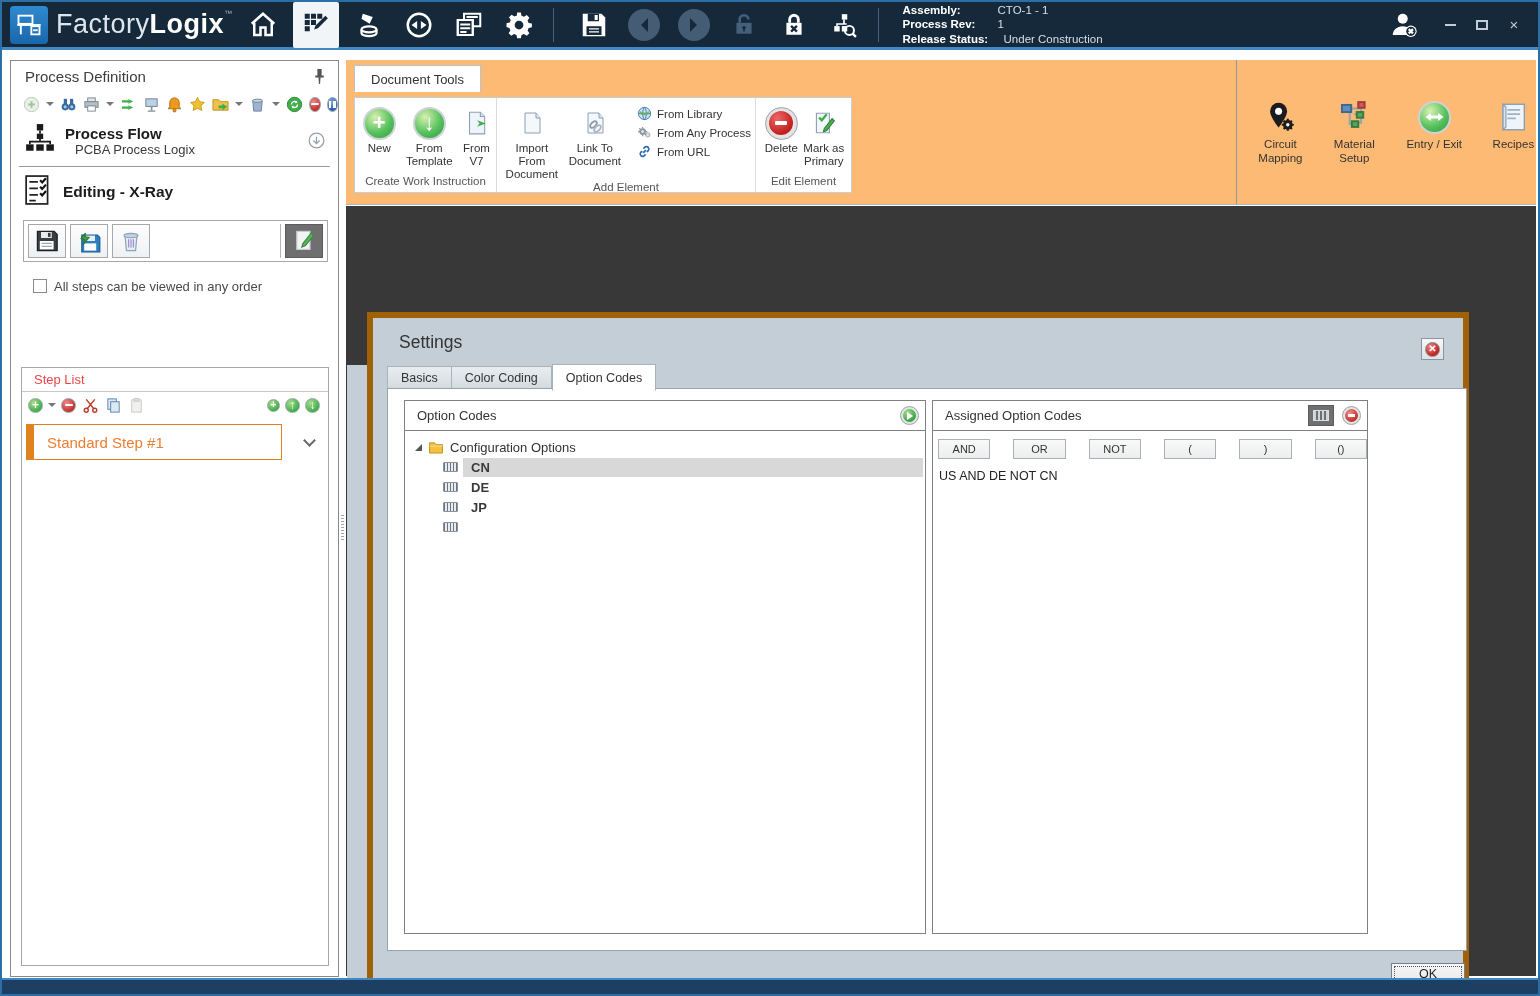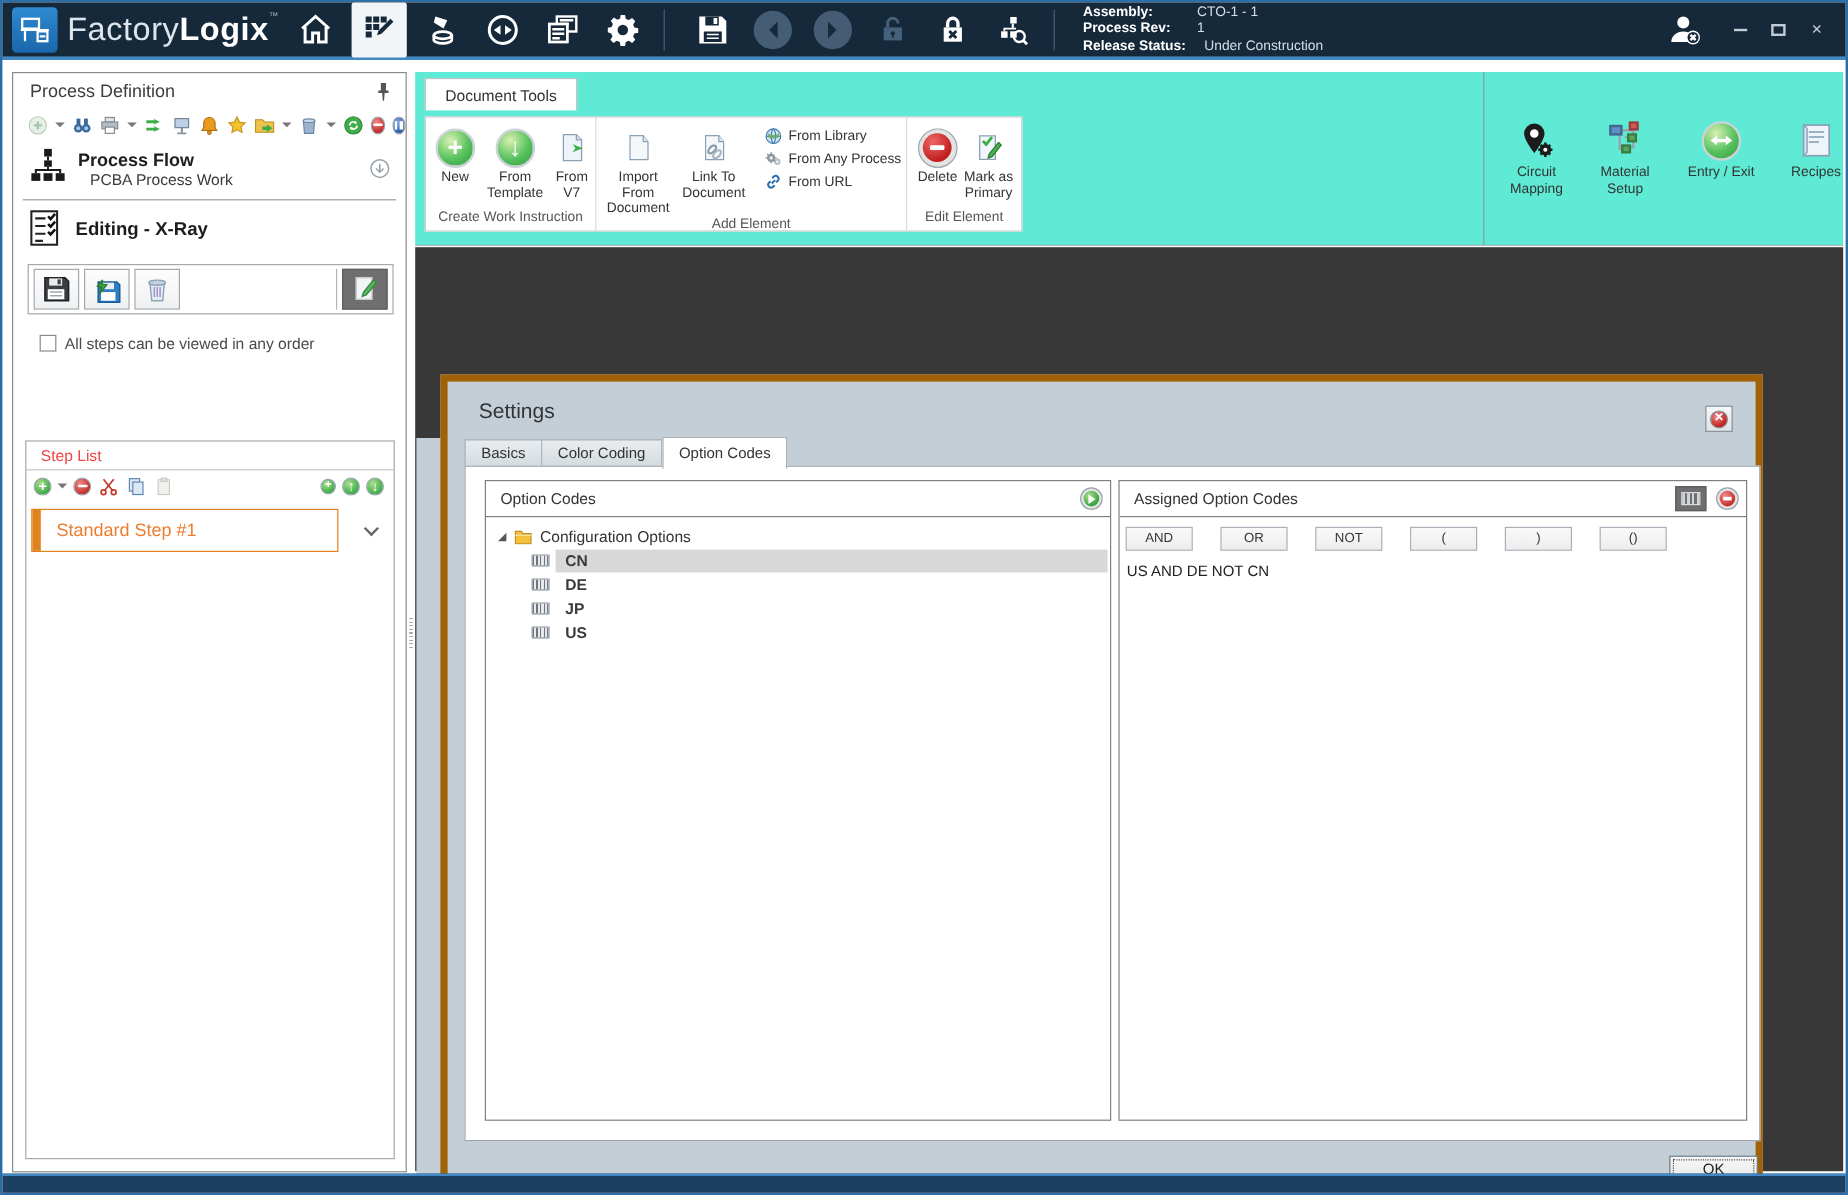--- a/index.html
+++ b/index.html
@@ -71,21 +71,21 @@
   .stepbox .bar { position:absolute; left:0; top:0; bottom:0; width:7px; background:#e0821e; }
   .stepbox .lbl { margin-left:20px; font-size:15px; color:#ed7d31; }
   .chev { width:9px; height:9px; border-right:2px solid #666; border-bottom:2px solid #666; transform:rotate(45deg); margin:0 10px 4px auto; cursor:pointer; }
 
   
   .splitter { position:absolute; left:338px; top:58px; width:5px; height:917px; background:#fff; cursor:col-resize; }
   .splitter .grip { position:absolute; left:1px; top:455px; width:3px; height:26px; background:repeating-linear-gradient(#9aa 0 1px, transparent 1px 3px); }
 
   
   .main { position:absolute; left:344px; top:58px; right:2px; bottom:2px; }
-  .ribbon { position:absolute; left:0; top:0; right:0; height:145px; background:#5eead4; border-bottom:1px solid #aeb6bd; }
+  .ribbon { position:absolute; left:0; top:0; right:0; height:145px; background:#fdba74; border-bottom:1px solid #aeb6bd; }
   .doc-tab { position:absolute; left:8px; top:5px; height:27px; padding:0 16px; background:#fff; border:1px solid #bcc3c9; border-bottom:none; display:flex; align-items:center; font-size:13px; color:#333; cursor:pointer; }
   .groupsbox { position:absolute; left:8px; top:37px; width:498px; height:96px; border:1px solid #c9ced3; background:#fff; display:flex; }
   .rgroup { display:flex; flex-direction:column; border-right:1px solid #d9dde0; }
   .rgroup:last-child { border-right:none; }
   .ritems { flex:1; display:flex; align-items:flex-start; padding:6px 4px 0 6px; }
   .rlabel { height:17px; text-align:center; font-size:11.5px; color:#555; }
   .bigitem { display:flex; flex-direction:column; align-items:center; cursor:pointer; font-size:11.5px; color:#333; text-align:center; line-height:13px; }
   .bigitem .ic { height:38px; display:flex; align-items:center; justify-content:center; }
   .sphere { width:33px; height:33px; border-radius:50%; border:2px solid #ccd3d8; background:radial-gradient(circle at 35% 28%,#d8f0b0,#58c25f 55%,#2f9a3a); display:flex; align-items:center; justify-content:center; color:#fff; font-size:22px; font-weight:bold; line-height:1; }
   .smallstack { display:flex; flex-direction:column; justify-content:center; gap:4px; margin-left:6px; padding-top:2px; }
@@ -107,21 +107,21 @@
   .dlg-title { position:absolute; left:26px; top:14px; font-size:17.5px; color:#333; }
   .dlg-close { position:absolute; right:19px; top:20px; width:23px; height:22px; border:1px solid #8b959d; background:linear-gradient(#f6f7f8,#dfe3e6); display:flex; align-items:center; justify-content:center; cursor:pointer; }
   .dlg-close .rc { width:15px; height:15px; border-radius:50%; background:radial-gradient(circle at 35% 30%,#ef8a8a,#c0201e 70%); border:1px solid #888; display:flex; align-items:center; justify-content:center; color:#fff; font-size:10px; font-weight:bold; line-height:1; }
   .tabs { position:absolute; left:14px; top:46px; display:flex; align-items:flex-end; }
   .tab { height:24px; padding:0 13px; background:linear-gradient(#e9edf0,#d3dade); border:1px solid #a9b3bb; border-left:none; display:flex; align-items:center; font-size:12.5px; color:#333; cursor:pointer; }
   .tab:first-child { border-left:1px solid #a9b3bb; }
   .tab.active { height:27px; background:#fff; border:1px solid #a9b3bb; border-bottom:1px solid #fff; margin-bottom:-1px; z-index:2; }
   .tabpage { position:absolute; left:14px; top:70px; width:1080px; height:563px; background:#fff; border:1px solid #9aa3ab; }
   .gbox { position:absolute; top:11px; height:534px; border:1px solid #808080; background:#fff; display:flex; flex-direction:column; }
   .gbox.left { left:16px; width:522px; }
-  .gbox.right { left:544px; width:524px; }
+  .gbox.right { left:544px; width:436px; }
   .gbox-head { height:30px; border-bottom:1px solid #808080; display:flex; align-items:center; padding:0 6px 0 12px; font-size:13px; color:#333; }
   .gbox-head .sp { flex:1; }
   .roundbtn { width:19px; height:19px; border-radius:50%; border:1px solid #9aa4ad; background:radial-gradient(#f5f5f5,#d9d9d9); display:flex; align-items:center; justify-content:center; cursor:pointer; }
   .roundbtn i.garrow { width:13px; height:13px; border-radius:50%; background:radial-gradient(circle at 35% 30%,#a9dd8d,#35a33f 70%); display:flex; align-items:center; justify-content:center; }
   .roundbtn i.garrow b { width:0; height:0; border:4px solid transparent; border-left:6px solid #fff; margin-left:4px; }
   .kbbtn { width:26px; height:21px; background:#6f6f6f; border:1px solid #5c5c5c; display:flex; align-items:center; justify-content:center; margin-right:8px; cursor:pointer; }
   .kbglyph { width:16px; height:11px; border:1px solid #d9dde1; background:repeating-linear-gradient(90deg,#cfd4d8 0 2px, #6f6f6f 2px 4px); }
   .redbtn { width:19px; height:19px; border-radius:50%; border:1px solid #9aa4ad; background:radial-gradient(#f5f5f5,#d9d9d9); display:flex; align-items:center; justify-content:center; cursor:pointer; }
   .redbtn i { width:13px; height:13px; border-radius:50%; background:radial-gradient(circle at 35% 30%,#f08a8a,#c4302b 70%); display:flex; align-items:center; justify-content:center; }
   .redbtn i b { width:7px; height:2.5px; background:#fff; }
@@ -388,21 +388,21 @@
             <rect x="11" y="1" width="6" height="6"></rect>
             <rect x="11" y="10" width="6" height="5"></rect>
             <path d="M14 7v3M14 15v3M4.5 20v-2.5h19V20" stroke="#1b1b1b" stroke-width="1.6" fill="none"></path>
             <rect x="1" y="20" width="7" height="6"></rect>
             <rect x="10.5" y="20" width="7" height="6"></rect>
             <rect x="20" y="20" width="7" height="6"></rect>
           </svg>
       </span>
       <div class="pf-text">
         <div class="t1">Process Flow</div>
-        <div class="t2">PCBA Process Work</div>
+        <div class="t2">PCBA Process Logix</div>
       </div>
       <span class="mini" style="margin-left:auto;width:24px;height:24px">
         <svg viewBox="0 0 22 22" fill="none" stroke="#98a1a8" stroke-width="1.6">
             <circle cx="11" cy="11" r="9.5"></circle>
             <path d="M11 6v9m-4-4l4 4 4-4"></path>
           </svg>
       </span>
     </div>
 
     <div class="lp-divider"></div>
@@ -712,21 +712,20 @@
               <div class="citem">
                 <span class="bc"></span>
                 <span class="clbl">DE</span>
               </div>
               <div class="citem">
                 <span class="bc"></span>
                 <span class="clbl">JP</span>
               </div>
               <div class="citem">
                 <span class="bc"></span>
-                <span class="clbl">US</span>
               </div>
             </div>
           </div>
 
           <div class="gbox right">
             <div class="gbox-head">
               <span>Assigned Option Codes</span>
               <span class="sp"></span>
               <span class="kbbtn">
                   <span class="kbglyph"></span>

